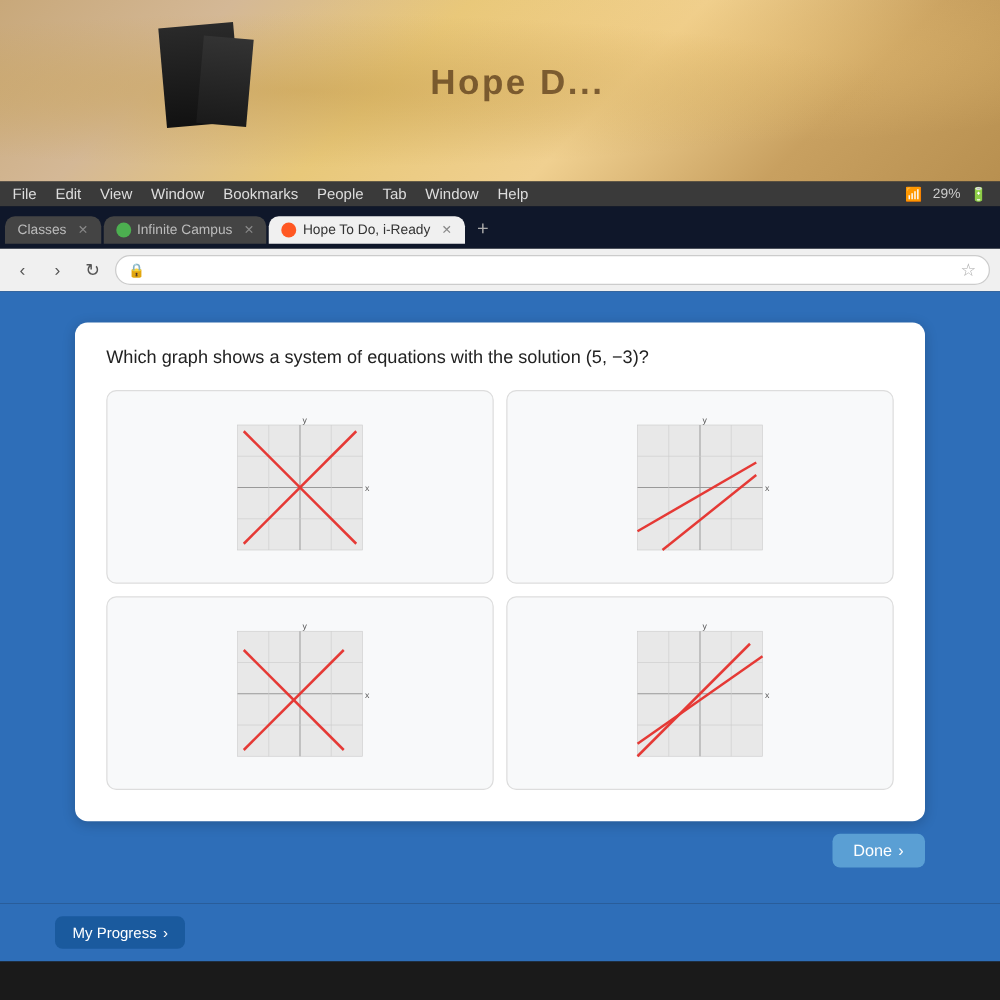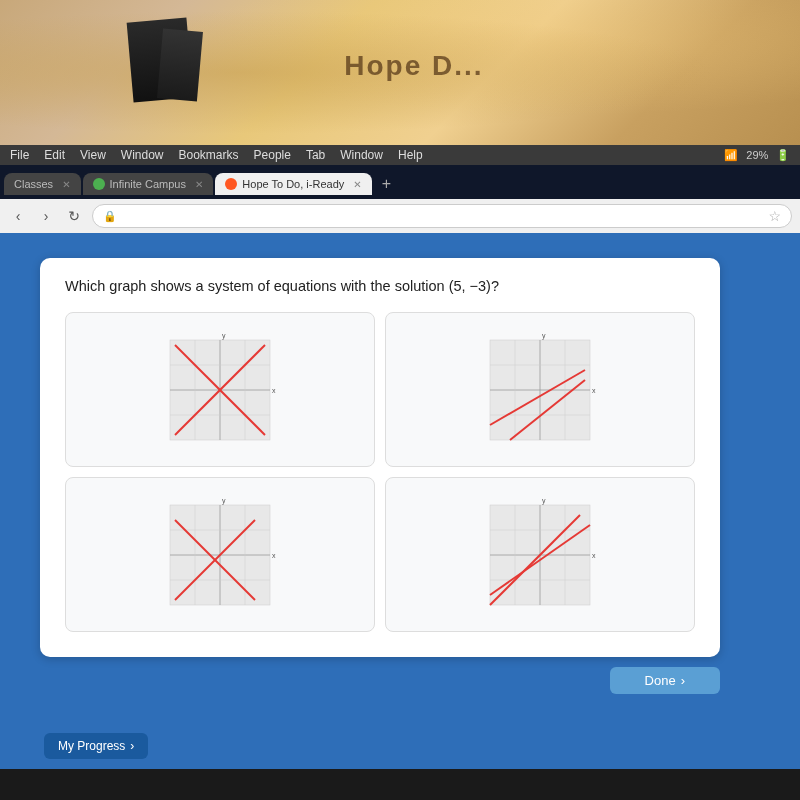--- a/index.html
+++ b/index.html
@@ -198,21 +198,21 @@
 
     
     .main-content {
       background: #2e6eb8;
       width: 100%;
       flex: 1;
       padding: 25px 40px;
       min-height: 490px;
       display: flex;
       flex-direction: column;
-      align-items: flex-start;
+      align-items: center;
     }
 
     
     .question-card {
       background: white;
       border-radius: 10px;
       padding: 20px 25px 25px;
       width: 100%;
       max-width: 680px;
       box-shadow: 0 2px 10px rgba(0,0,0,0.2);
@@ -251,21 +251,21 @@
       justify-content: flex-end;
       width: 100%;
       max-width: 680px;
       margin-top: 10px;
     }
     .done-btn {
       background: #5a9fd4;
       color: white;
       border: none;
       border-radius: 6px;
-      padding: 6px 35px;
+      padding: 6px 17px;
       font-size: 13px;
       cursor: pointer;
       display: flex;
       align-items: center;
       gap: 5px;
     }
 
     
     .bottom-bar {
       background: #2e6eb8;

